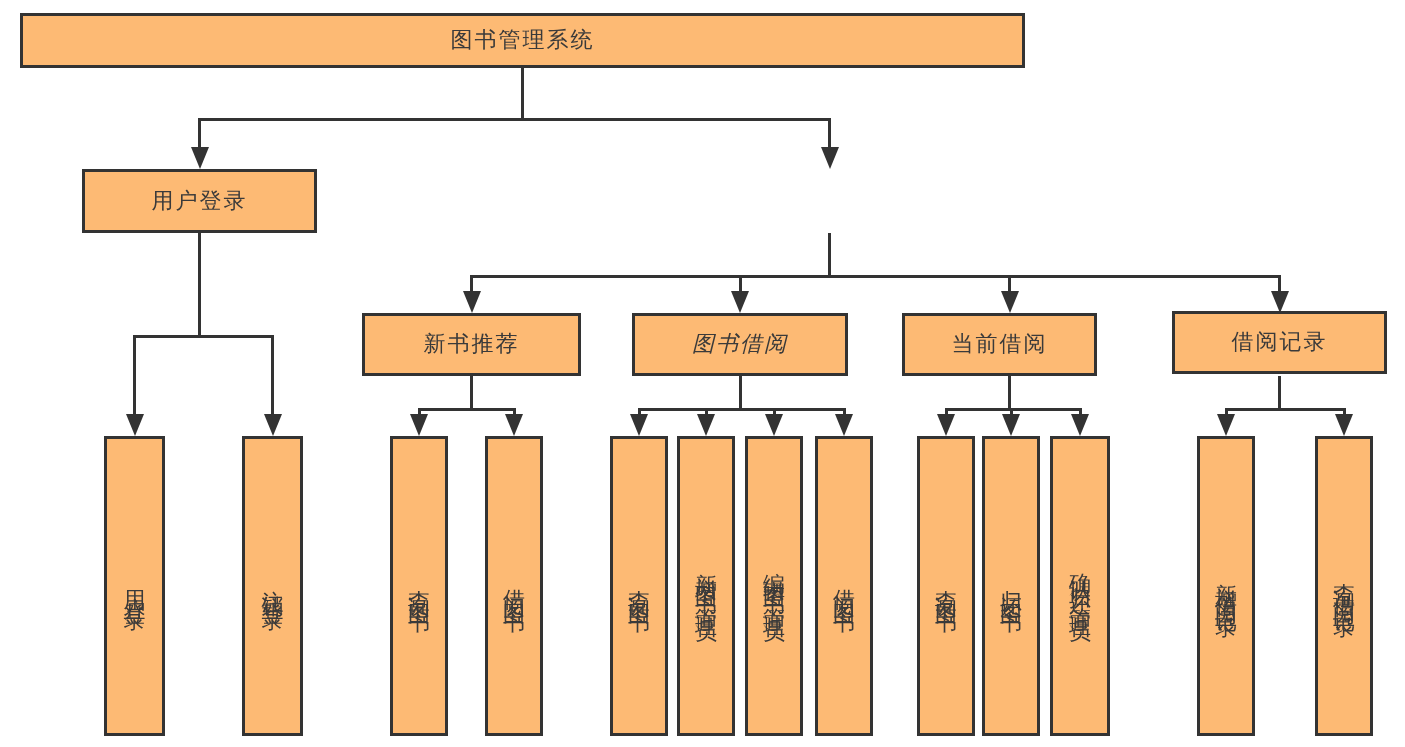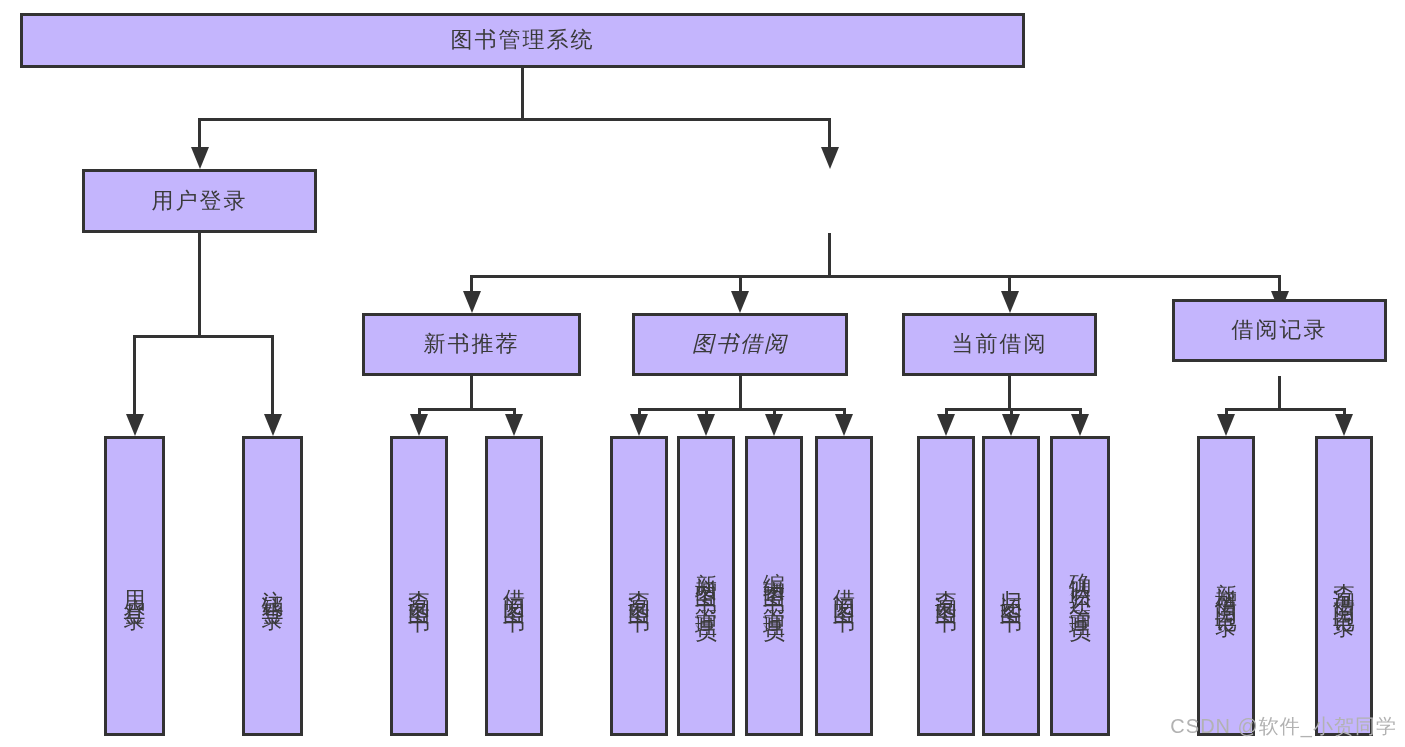--- a/index.html
+++ b/index.html
@@ -1,21 +1,21 @@
 <!DOCTYPE html>
 <html><head>
 <meta charset="utf-8">
 <style>
   html,body{margin:0;padding:0;background:#ffffff;}
   #canvas{
     position:relative;width:1405px;height:747px;background:#ffffff;
     font-family:"Liberation Sans","DejaVu Sans",sans-serif;overflow:hidden;
   }
   .node{
-    position:absolute;box-sizing:border-box;background:#c4b5fd;
+    position:absolute;box-sizing:border-box;background:#fdba74;
     display:flex;align-items:center;justify-content:center;
     border:3px solid #333333;z-index:2;
   }
   .node span{
     font-size:22px;color:#3a3a3a;letter-spacing:2px;line-height:1.2;
     white-space:nowrap;
   }
   .node.v span{
     writing-mode:vertical-rl;letter-spacing:7px;line-height:1;white-space:normal;
   }
@@ -24,21 +24,20 @@
   #watermark{
     position:absolute;right:8px;bottom:7px;font-size:20px;
     color:#b2b2b2;letter-spacing:1px;z-index:6;
     font-family:"Liberation Sans","DejaVu Sans",sans-serif;
   }
 </style>
 </head>
 <body>
 
 <div id="canvas">
-  <div id="watermark" style="color: rgb(178, 178, 178);">CSDN @软件_小贺同学</div>
 <div class="ln" style="left: 521px; top: 68px; width: 3px; height: 53px; background: rgb(51, 51, 51);"></div>
     <div class="ln" style="left: 198px; top: 118px; width: 633px; height: 3px; background: rgb(51, 51, 51);"></div>
     <div class="ln" style="left: 198px; top: 118px; width: 3px; height: 33px; background: rgb(51, 51, 51);"></div>
     <div class="arrowhead" style="left: 190.5px; top: 147px; border-left: 9px solid transparent; border-right: 9px solid transparent; border-top: 22px solid rgb(51, 51, 51);"></div>
     <div class="ln" style="left: 828px; top: 118px; width: 3px; height: 33px; background: rgb(51, 51, 51);"></div>
     <div class="arrowhead" style="left: 820.5px; top: 147px; border-left: 9px solid transparent; border-right: 9px solid transparent; border-top: 22px solid rgb(51, 51, 51);"></div>
     <div class="ln" style="left: 198px; top: 233px; width: 3px; height: 105px; background: rgb(51, 51, 51);"></div>
     <div class="ln" style="left: 133px; top: 335px; width: 141px; height: 3px; background: rgb(51, 51, 51);"></div>
     <div class="ln" style="left: 133px; top: 335px; width: 3px; height: 83px; background: rgb(51, 51, 51);"></div>
     <div class="arrowhead" style="left: 125.5px; top: 414px; border-left: 9px solid transparent; border-right: 9px solid transparent; border-top: 22px solid rgb(51, 51, 51);"></div>
@@ -92,21 +91,21 @@
     </div>
     <div class="node h" style="left: 362px; top: 313px; width: 219px; height: 63px; border-color: rgb(51, 51, 51);">
       <span style="color: rgb(58, 58, 58);">新书推荐</span>
     </div>
     <div class="node h" style="left: 632px; top: 313px; width: 216px; height: 63px; border-color: rgb(51, 51, 51);">
       <span style="color: rgb(58, 58, 58); font-style: italic;">图书借阅</span>
     </div>
     <div class="node h" style="left: 902px; top: 313px; width: 195px; height: 63px; border-color: rgb(51, 51, 51);">
       <span style="color: rgb(58, 58, 58);">当前借阅</span>
     </div>
-    <div class="node h" style="left: 1172px; top: 299px; width: 215px; height: 63px; border-color: rgb(51, 51, 51);">
+    <div class="node h" style="left: 1172px; top: 311px; width: 215px; height: 63px; border-color: rgb(51, 51, 51);">
       <span style="color: rgb(58, 58, 58);">借阅记录</span>
     </div>
     <div class="node v" style="left: 104px; top: 436px; width: 61px; height: 300px; border-color: rgb(51, 51, 51);">
       <span style="color: rgb(58, 58, 58);">用户登录</span>
     </div>
     <div class="node v" style="left: 242px; top: 436px; width: 61px; height: 300px; border-color: rgb(51, 51, 51);">
       <span style="color: rgb(58, 58, 58);">注销登录</span>
     </div>
     <div class="node v" style="left: 390px; top: 436px; width: 58px; height: 300px; border-color: rgb(51, 51, 51);">
       <span style="color: rgb(58, 58, 58);">查询图书</span>

